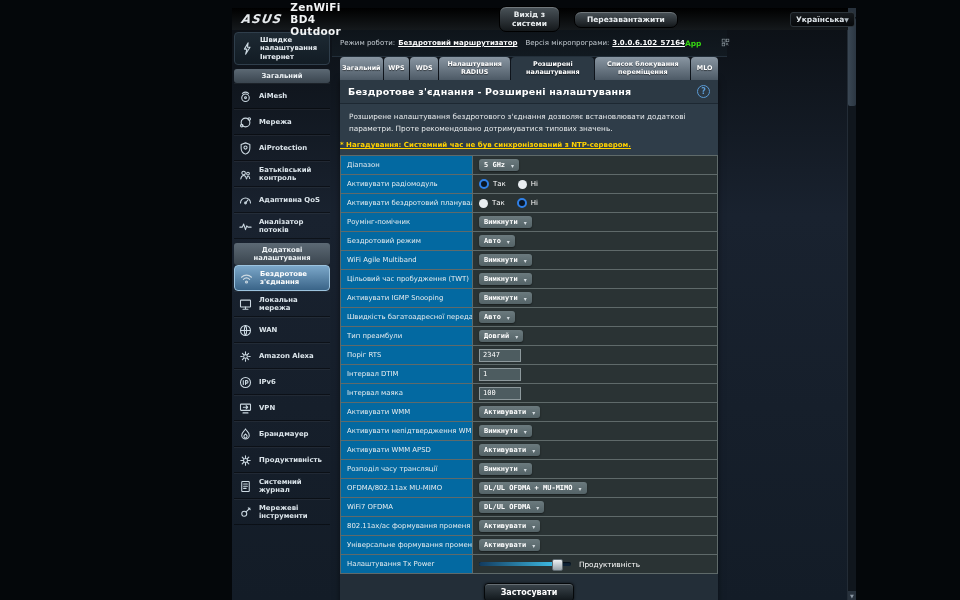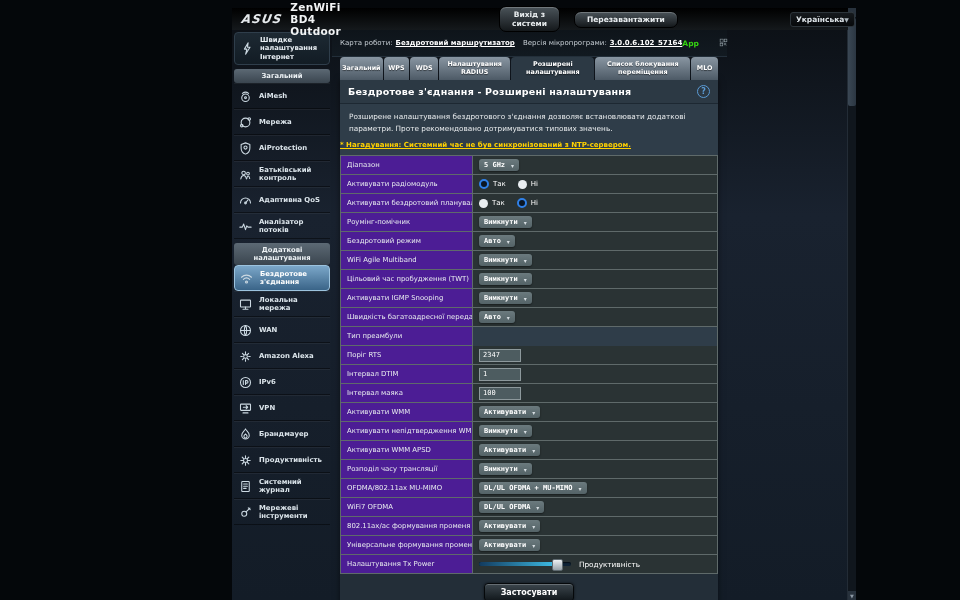--- a/index.html
+++ b/index.html
@@ -72,21 +72,21 @@
             border-bottom:1px solid #1d2832;padding:5px 8px;}
   .titlebar h1{margin:0;font-size:9.5px;font-weight:bold;color:#fff;letter-spacing:.2px;}
   .helpic{width:11px;height:11px;border:1.5px solid #5b9bd5;border-radius:50%;color:#5b9bd5;
           font-size:8px;font-weight:bold;display:flex;align-items:center;justify-content:center;cursor:pointer;}
   .desc{padding:7px 9px 3px;font-size:7.3px;color:#e8ebed;line-height:1.65;}
   .warning{display:block;padding:3px 0 6px;font-size:7px;font-weight:bold;color:#ffd200;
            text-decoration:underline;cursor:pointer;}
 
   .ftable{margin:0;border:1px solid #5f6a6a;border-bottom:none;}
   .frow{display:flex;height:19px;}
-  .fl{width:132px;flex:none;background:#4c1d95;border-bottom:1px solid #5f6a6a;border-right:1px solid #5f6a6a;
+  .fl{width:132px;flex:none;background:#0369a1;border-bottom:1px solid #5f6a6a;border-right:1px solid #5f6a6a;
       display:flex;align-items:center;padding-left:6px;box-sizing:border-box;
       font-size:6.9px;color:#e8edef;white-space:nowrap;overflow:hidden;}
   .fv{flex:1;background:#2a3334;border-bottom:1px solid #5f6a6a;display:flex;align-items:center;
       padding-left:6px;box-sizing:border-box;}
   .dd{display:inline-flex;align-items:center;gap:6px;background:linear-gradient(#6a797d,#53626 6);
       background:linear-gradient(#6b7a7e,#54636 7);background:linear-gradient(#6b7a7e,#546367);
       border-radius:3px;padding:2px 5px;cursor:pointer;box-shadow:0 1px 2px rgba(0,0,0,.45);}
   .dd .dv{font-family:"DejaVu Sans Mono",monospace;font-weight:bold;font-size:7px;color:#fff;white-space:nowrap;text-align:center;}
   .dd .ch{font-size:6px;color:#d7dee2;}
   .txt{width:34px;height:11px;background:#4d5c60;border:1px solid #8d999c;color:#fff;
@@ -130,21 +130,21 @@
     <button class="topbtn">Перезавантажити</button>
     <div class="lang">
       <span>Українська</span>
       <span class="caret">▼</span>
     </div>
   </div>
 
   <div class="page">
 
     <div class="subbar">
-      <span class="lab">Карта роботи:</span>
+      <span class="lab">Режим роботи:</span>
       <a>Бездротовий маршрутизатор</a>
       <span class="lab">Версія мікропрограми:</span>
       <a>3.0.0.6.102_57164</a>
       <span class="appbadge">
         <span class="apptext">App</span>
         <span class="qr">
           <svg viewBox="0 0 24 24">
                 <rect x="3" y="3" width="8" height="8"></rect>
                 <rect x="14" y="3" width="7" height="7"></rect>
                 <rect x="3" y="14" width="7" height="7"></rect>
@@ -444,20 +444,26 @@
             <div class="fv">
               <span class="dd">
                     <span class="dv">Авто</span>
                     <span class="ch">▾</span>
                   </span>
             </div>
           </div>
 
           <div class="frow">
             <div class="fl">Тип преамбули</div>
+            <div class="fv">
+              <span class="dd">
+                    <span class="dv">Довгий</span>
+                    <span class="ch">▾</span>
+                  </span>
+            </div>
           </div>
 
           <div class="frow">
             <div class="fl">Поріг RTS</div>
             <div class="fv">
               <input class="txt" value="2347" style="">
             </div>
           </div>
 
           <div class="frow">

